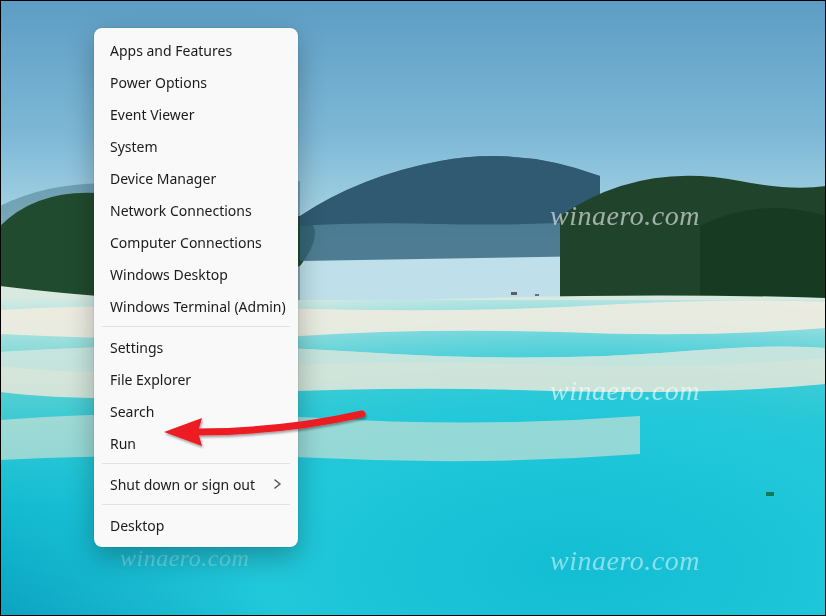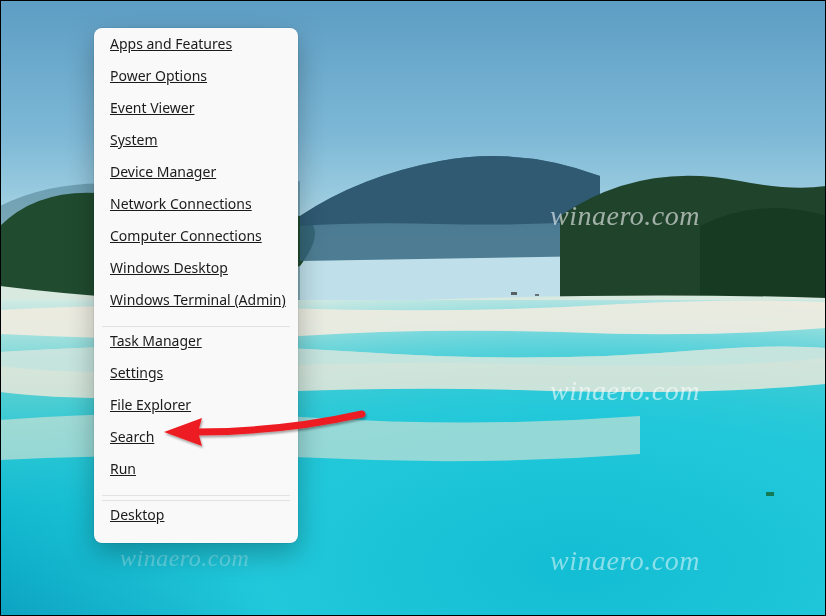--- a/index.html
+++ b/index.html
@@ -79,26 +79,25 @@
     background: #f9f9f9;
     border-radius: 8px;
     box-shadow: 0 10px 28px rgba(0,0,0,0.28), 0 0 0 1px rgba(0,0,0,0.05);
     padding: 6px 0;
     z-index: 10;
     font-size: 14px;
     color: #1b1b1b;
   }
   .menu-item {
     display: flex;
-    align-items: flex-start;
+    align-items: center;
     justify-content: space-between;
     padding: 0 16px;
     height: 32px;
     cursor: default;
-    text-decoration: underline;
   }
   .menu-item .label {
     white-space: nowrap;
   }
   .menu-sep {
     height: 1px;
     margin: 4px 8px;
     background: #e2e2e2;
   }
   .chevron {
@@ -193,35 +192,40 @@
       <span class="label">Computer Connections</span>
     </div>
     <div class="menu-item">
       <span class="label">Windows Desktop</span>
     </div>
     <div class="menu-item">
       <span class="label">Windows Terminal (Admin)</span>
     </div>
     <div class="menu-sep"></div>
     <div class="menu-item">
-      <span class="label">Task Manager</span>
-    </div>
-    <div class="menu-item">
       <span class="label">Settings</span>
     </div>
     <div class="menu-item">
       <span class="label">File Explorer</span>
     </div>
     <div class="menu-item">
       <span class="label">Search</span>
     </div>
     <div class="menu-item">
       <span class="label">Run</span>
     </div>
     <div class="menu-sep"></div>
+    <div class="menu-item">
+      <span class="label">Shut down or sign out</span>
+      <span class="chevron">
+        <svg width="8" height="10" viewBox="0 0 8 10">
+          <path d="M1 1 L6 5 L1 9" fill="none" stroke="#555" stroke-width="1.6" stroke-linecap="round" stroke-linejoin="round"></path>
+        </svg>
+      </span>
+    </div>
     <div class="menu-sep"></div>
     <div class="menu-item">
       <span class="label">Desktop</span>
     </div>
   </div>
 
 <div class="annotation-arrow">
   <svg viewBox="0 0 220 80">
     <defs>
       <filter id="arrshadow" x="-20%" y="-20%" width="140%" height="160%">

